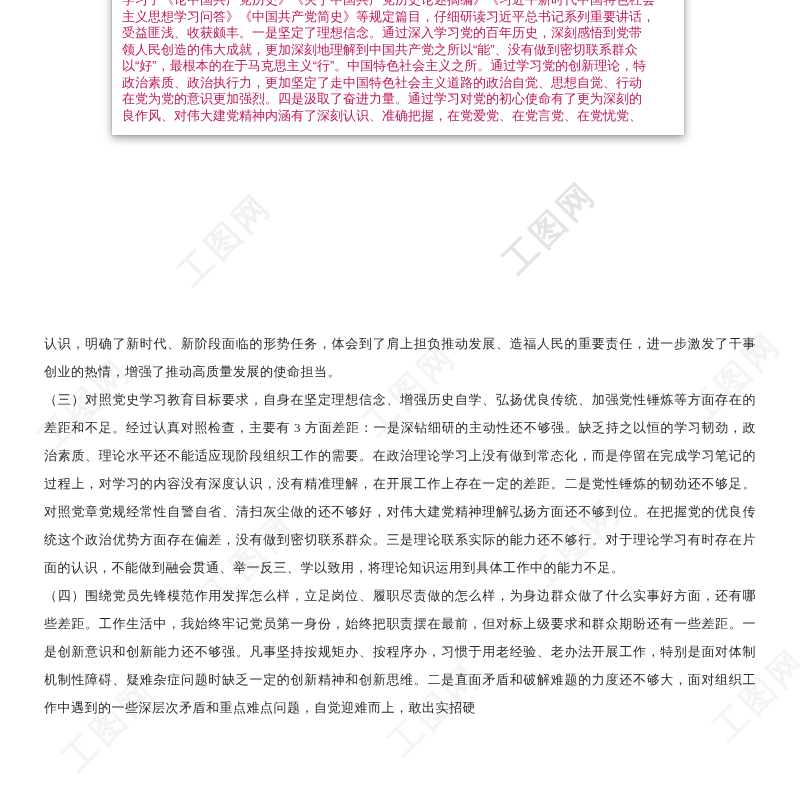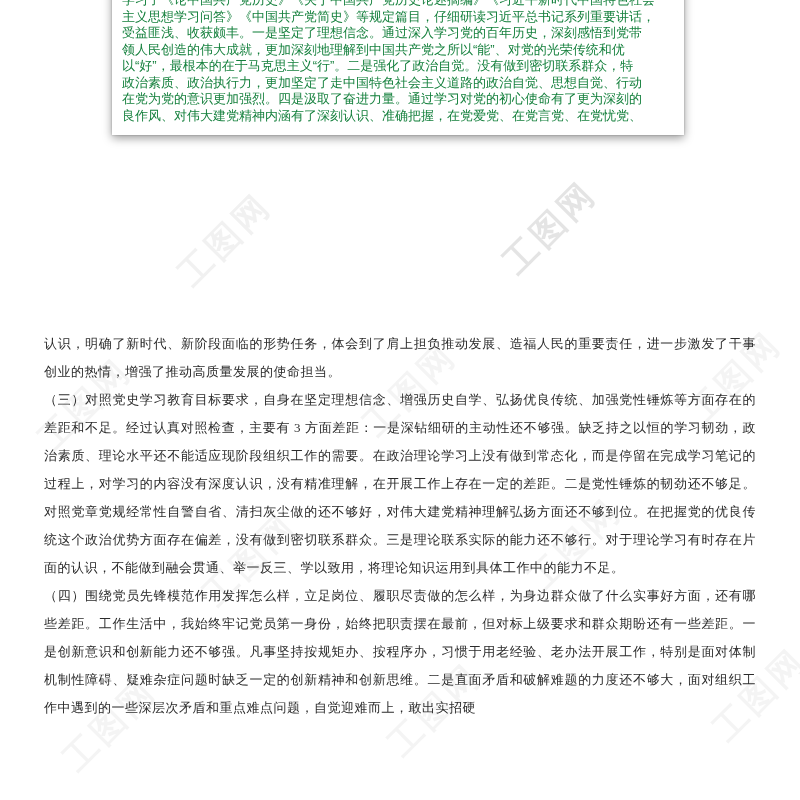--- a/index.html
+++ b/index.html
@@ -44,21 +44,21 @@
     width: 572px;
     background: #ffffff;
     box-shadow: 0 3px 9px rgba(0, 0, 0, 0.40), 0 0 2px rgba(0, 0, 0, 0.25);
     padding: 10px 9px 11px 10px;
     z-index: 2;
     box-sizing: border-box;
   }
   .thumb-line {
     font-size: 13px;
     line-height: 16.5px;
-    color: #15803d;
+    color: #be185d;
     text-align: justify;
     text-justify: inter-character;
     white-space: nowrap;
     overflow: hidden;
   }
   
   .doc-body {
     position: absolute;
     left: 44px;
     top: 330px;
@@ -91,22 +91,22 @@
       <span class="wm" style="left: 575px; top: 545px; opacity: 0.04;">工图网</span>
       <span class="wm" style="left: 110px; top: 725px; opacity: 0.04;">工图网</span>
       <span class="wm" style="left: 435px; top: 710px; opacity: 0.04;">工图网</span>
       <span class="wm" style="left: 760px; top: 695px; opacity: 0.04;">工图网</span>
     </div>
 
   <div class="thumb-card">
     <div class="thumb-line">学习了《论中国共产党历史》《关于中国共产党历史论述摘编》《习近平新时代中国特色社会</div>
     <div class="thumb-line">主义思想学习问答》《中国共产党简史》等规定篇目，仔细研读习近平总书记系列重要讲话，</div>
     <div class="thumb-line">受益匪浅、收获颇丰。一是坚定了理想信念。通过深入学习党的百年历史，深刻感悟到党带</div>
-    <div class="thumb-line">领人民创造的伟大成就，更加深刻地理解到中国共产党之所以“能”、对党的光荣传统和优</div>
-    <div class="thumb-line">以“好”，最根本的在于马克思主义“行”。二是强化了政治自觉。没有做到密切联系群众，特</div>
+    <div class="thumb-line">领人民创造的伟大成就，更加深刻地理解到中国共产党之所以“能”、没有做到密切联系群众</div>
+    <div class="thumb-line">以“好”，最根本的在于马克思主义“行”。中国特色社会主义之所。通过学习党的创新理论，特</div>
     <div class="thumb-line">政治素质、政治执行力，更加坚定了走中国特色社会主义道路的政治自觉、思想自觉、行动</div>
     <div class="thumb-line">在党为党的意识更加强烈。四是汲取了奋进力量。通过学习对党的初心使命有了更为深刻的</div>
     <div class="thumb-line">良作风、对伟大建党精神内涵有了深刻认识、准确把握，在党爱党、在党言党、在党忧党、</div>
   </div>
 
   <div class="doc-body">
     <p class="doc-paragraph">认识，明确了新时代、新阶段面临的形势任务，体会到了肩上担负推动发展、造福人民的重要责任，进一步激发了干事创业的热情，增强了推动高质量发展的使命担当。</p>
     <p class="doc-paragraph">（三）对照党史学习教育目标要求，自身在坚定理想信念、增强历史自学、弘扬优良传统、加强党性锤炼等方面存在的差距和不足。经过认真对照检查，主要有 3 方面差距：一是深钻细研的主动性还不够强。缺乏持之以恒的学习韧劲，政治素质、理论水平还不能适应现阶段组织工作的需要。在政治理论学习上没有做到常态化，而是停留在完成学习笔记的过程上，对学习的内容没有深度认识，没有精准理解，在开展工作上存在一定的差距。二是党性锤炼的韧劲还不够足。对照党章党规经常性自警自省、清扫灰尘做的还不够好，对伟大建党精神理解弘扬方面还不够到位。在把握党的优良传统这个政治优势方面存在偏差，没有做到密切联系群众。三是理论联系实际的能力还不够行。对于理论学习有时存在片面的认识，不能做到融会贯通、举一反三、学以致用，将理论知识运用到具体工作中的能力不足。</p>
     <p class="doc-paragraph">（四）围绕党员先锋模范作用发挥怎么样，立足岗位、履职尽责做的怎么样，为身边群众做了什么实事好方面，还有哪些差距。工作生活中，我始终牢记党员第一身份，始终把职责摆在最前，但对标上级要求和群众期盼还有一些差距。一是创新意识和创新能力还不够强。凡事坚持按规矩办、按程序办，习惯于用老经验、老办法开展工作，特别是面对体制机制性障碍、疑难杂症问题时缺乏一定的创新精神和创新思维。二是直面矛盾和破解难题的力度还不够大，面对组织工作中遇到的一些深层次矛盾和重点难点问题，自觉迎难而上，敢出实招硬</p>
   </div>

